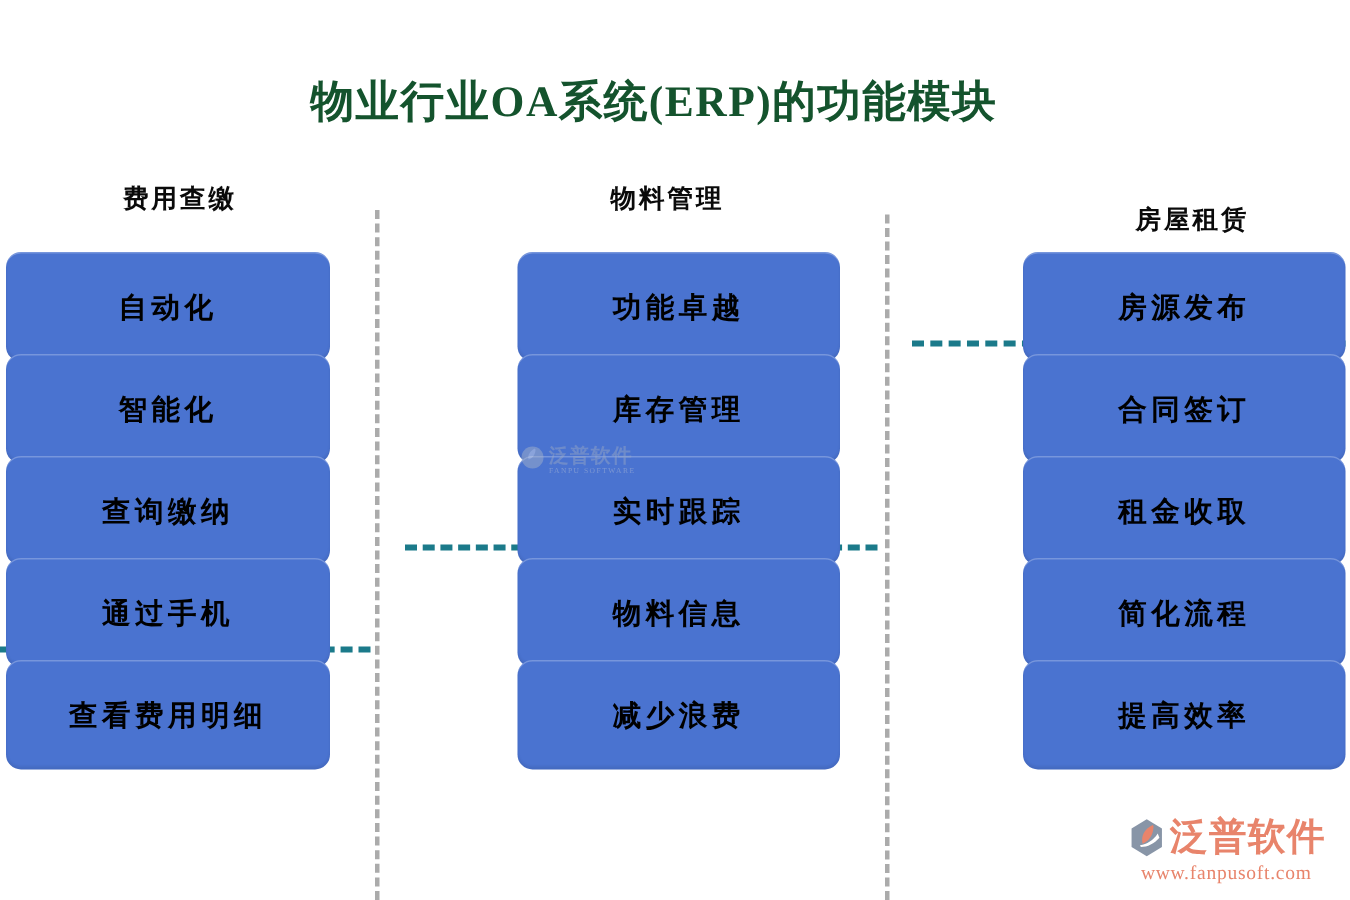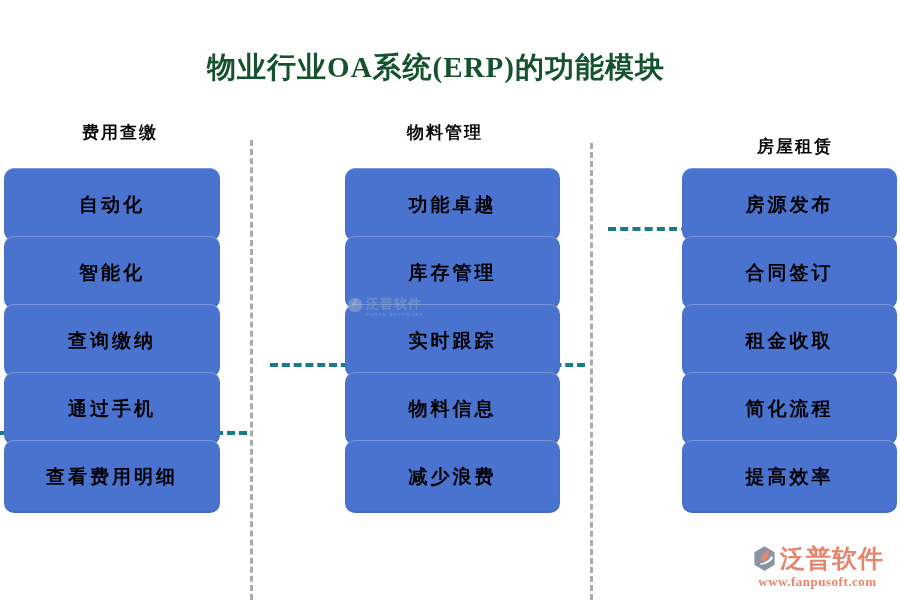--- a/index.html
+++ b/index.html
@@ -61,21 +61,21 @@
   .watermark .wm-sub{font-size:5px;color:#b7c2d6;letter-spacing:1px;margin-top:2px;}
   .brand{
     position:absolute;right:16px;top:545px;
     display:flex;flex-direction:column;align-items:center;line-height:1;
   }
   .brand .brand-top{display:flex;align-items:center;gap:2px;}
   .brand .brand-name{
     font-size:25px;font-weight:bold;color:#E8846B;letter-spacing:1px;
   }
   .brand .brand-url{
-    font-size:13px;font-weight:bold;color:#E8846B;margin-top:3px;letter-spacing:0.5px;
+    font-size:13px;font-weight:normal;color:#E8846B;margin-top:3px;letter-spacing:0.5px;
   }
 </style>
 </head>
 <body>
 
 <div class="title">物业行业OA系统(ERP)的功能模块</div>
 
 <div class="col-header c1">费用查缴</div>
 <div class="col-header c2">物料管理</div>
 <div class="col-header c3">房屋租赁</div>

